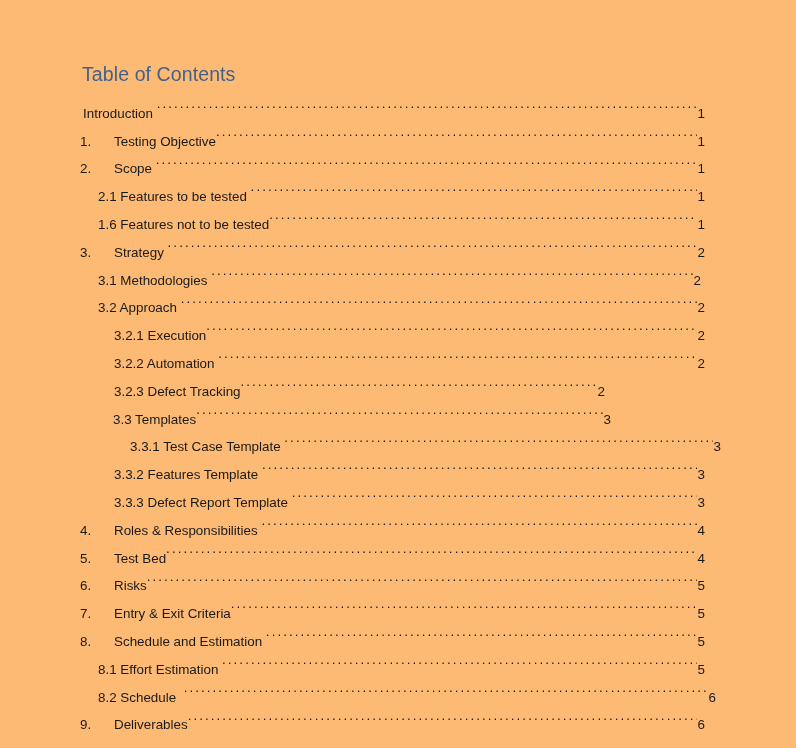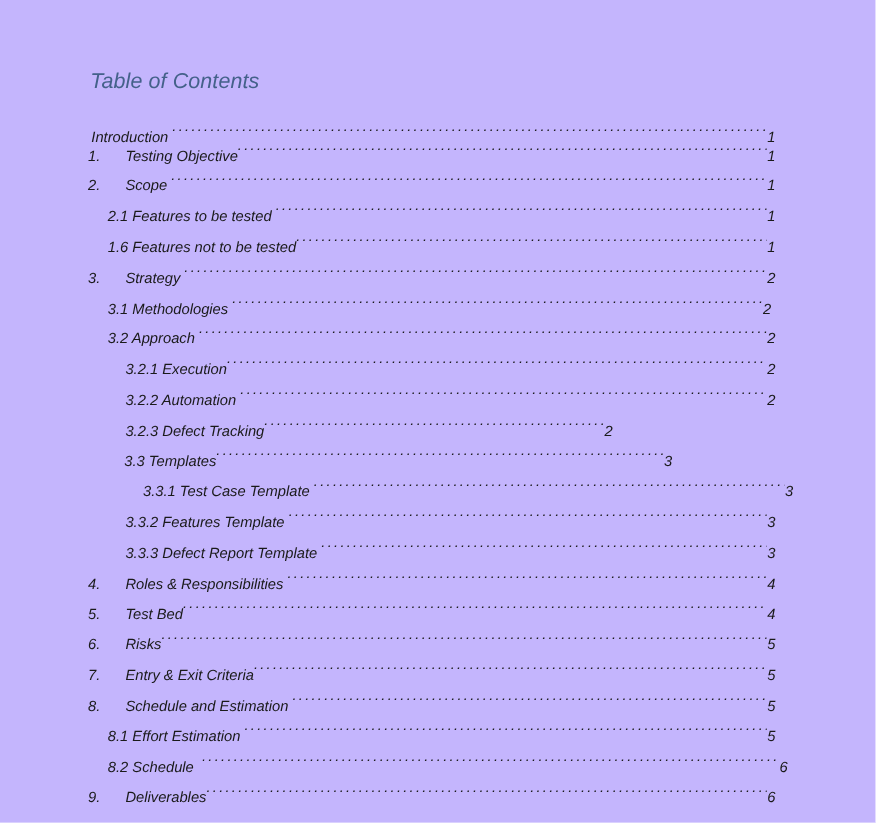--- a/index.html
+++ b/index.html
@@ -113,26 +113,26 @@
     flex: 0 0 auto;
     text-align: right;
     padding-left: 1px;
     font-size: 13.4px;
     color: #1a1a1a;
   }
 </style>
 </head>
 <body>
 
-<div id="toc-page" style="background: #c4b5fd; font-style: italic;">
+<div id="toc-page" style="background: #fdba74;">
 
   <div id="toc-title" style="color: rgb(68, 97, 138);">Table of Contents</div>
 
   <ul id="toc-list">
-      <li class="toc-entry lvl-0" style="top: 11px; position: absolute; left: 0px; width: 796px;">
+      <li class="toc-entry lvl-0" style="top: 0px; position: absolute; left: 0px; width: 796px;">
         <span class="entry-row">
           <span class="entry-label">Introduction </span>
           <span class="entry-dots"></span>
           <span class="entry-page">1</span>
         </span>
       </li>
       <li class="toc-entry lvl-1" style="top: 27.8px; position: absolute; left: 0px; width: 796px;">
         <span class="entry-row">
           <span class="entry-num">1.</span>
           <span class="entry-label">Testing Objective</span>
@@ -191,21 +191,21 @@
           <span class="entry-page">2</span>
         </span>
       </li>
       <li class="toc-entry lvl-3" style="top: 250.2px; position: absolute; left: 0px; width: 796px;">
         <span class="entry-row">
           <span class="entry-label">3.2.2 Automation </span>
           <span class="entry-dots"></span>
           <span class="entry-page">2</span>
         </span>
       </li>
-      <li class="toc-entry lvl-3" style="top: 278px; position: absolute; left: 0px; width: 648px;">
+      <li class="toc-entry lvl-3" style="top: 278px; position: absolute; left: 0px; width: 648px; padding-left: 48px;">
         <span class="entry-row">
           <span class="entry-label">3.2.3 Defect Tracking</span>
           <span class="entry-dots"></span>
           <span class="entry-page">2</span>
         </span>
       </li>
       <li class="toc-entry lvl-2" style="top: 305.8px; position: absolute; left: 15px; width: 687px;">
         <span class="entry-row">
           <span class="entry-label">3.3 Templates</span>
           <span class="entry-dots"></span>

